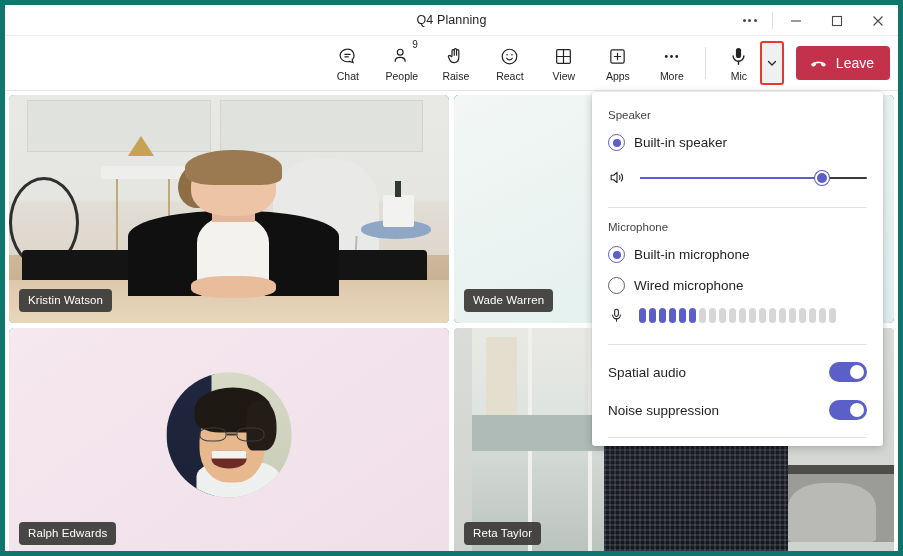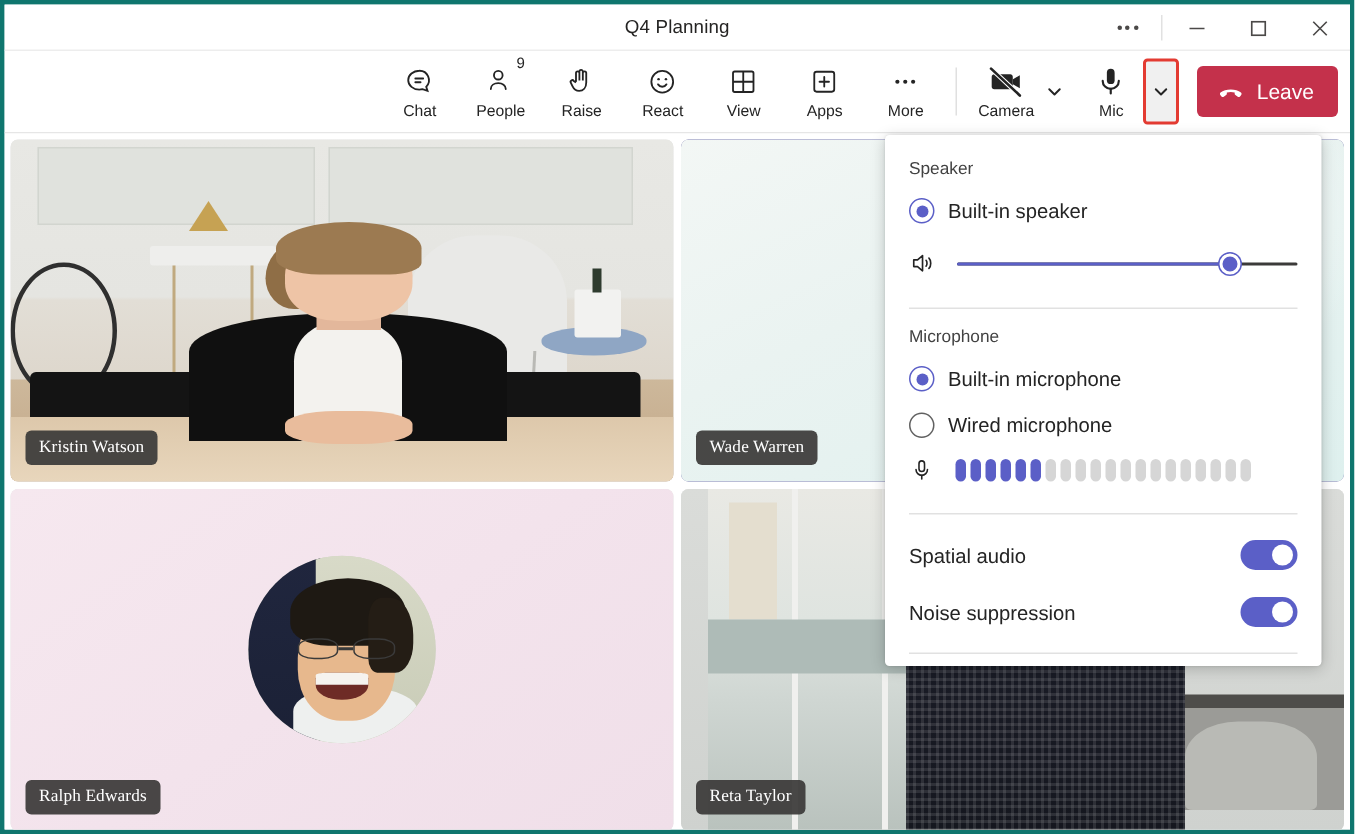--- a/index.html
+++ b/index.html
@@ -6,21 +6,21 @@
   html, body {
     width: 903px; height: 556px;
     font-family: "Liberation Sans", sans-serif;
     background: #ffffff;
     overflow: hidden;
   }
   .window {
     position: relative;
     width: 903px; height: 556px;
     background: #ffffff;
-    border: 3px solid #0f766e;
+    border: 5px solid #0f766e;
     overflow: hidden;
   }
 
   
   .titlebar {
     position: relative;
     height: 31px;
     background: #ffffff;
     display: flex;
     align-items: center;
@@ -127,22 +127,21 @@
     padding: 4px;
     display: grid;
     grid-template-columns: 1fr 1fr;
     grid-template-rows: 1fr 1fr;
     gap: 5px;
   }
   .tile {
     position: relative;
     border-radius: 5px;
     overflow: hidden;
-    background: #e5e5e5;
-    font-family: Liberation Serif, serif;
+    background: #22c55e;
   }
   .tile.active {
     outline: 2px solid #6264a7;
     outline-offset: -2px;
   }
   .tile-name {
     position: absolute;
     left: 10px; bottom: 11px;
     background: rgba(59,58,57,.93);
     color: #ffffff;
@@ -474,38 +473,20 @@
           <circle cx="6" cy="12" r="1.6"></circle>
             <circle cx="12" cy="12" r="1.6"></circle>
             <circle cx="18" cy="12" r="1.6"></circle>
         </svg>
       </span>
       <span class="tb-label">More</span>
     </div>
 
     <div class="tb-divider"></div>
 
-    <div class="tb-group">
-      <div class="tb-item">
-        <span class="tb-icon">
-          <svg width="25" height="25" viewBox="0 0 24 24">
-            <path d="M3 7.2h10.3c.9 0 1.6.7 1.6 1.6v6.4c0 .9-.7 1.6-1.6 1.6H3c-.9 0-1.6-.7-1.6-1.6V8.8c0-.9.7-1.6 1.6-1.6z" fill="#242424" transform="translate(1.6,0)"></path>
-            <path d="M16.6 10.4l4.4-2.6v8.4l-4.4-2.6z" fill="#242424"></path>
-            <path d="M2.6 3.6l18.4 17.2" stroke="#ffffff" stroke-width="3" fill="none"></path>
-            <path d="M2.6 3.6l18.4 17.2" stroke="#242424" stroke-width="1.7" fill="none" stroke-linecap="round"></path>
-          </svg>
-        </span>
-        <span class="tb-label">Camera</span>
-      </div>
-      <div class="chev-btn">
-        <svg width="12" height="12" viewBox="0 0 12 12" fill="none" stroke="#242424" stroke-width="1.3">
-          <path d="M2.5 4.5L6 8l3.5-3.5" stroke-linecap="round" stroke-linejoin="round"></path>
-        </svg>
-      </div>
-    </div>
 
     <div class="tb-group">
       <div class="tb-item">
         <span class="tb-icon">
           <svg width="23" height="23" viewBox="0 0 24 24" fill="#242424">
             <rect x="9.3" y="3" width="5.4" height="10.6" rx="2.7"></rect>
             <path d="M6.4 11.4a5.6 5.6 0 0011.2 0" fill="none" stroke="#242424" stroke-width="1.5" stroke-linecap="round"></path>
             <path d="M12 17v3.1" stroke="#242424" stroke-width="1.5" stroke-linecap="round"></path>
           </svg>
         </span>

